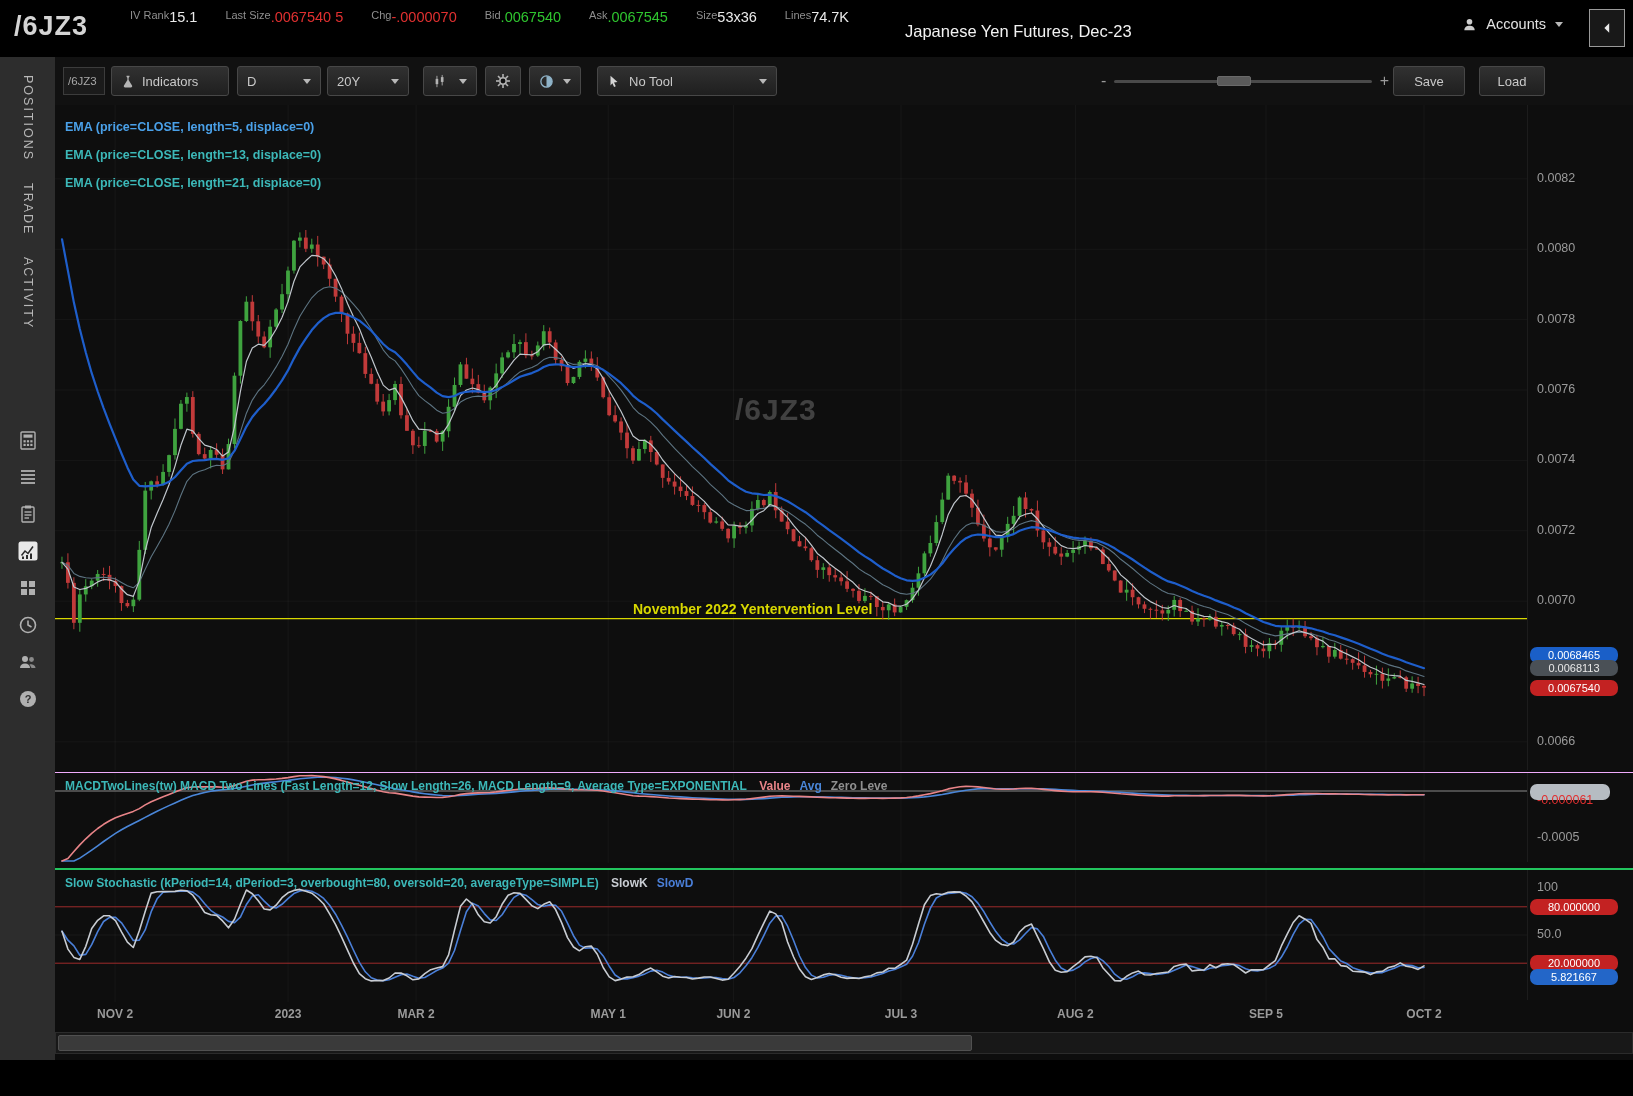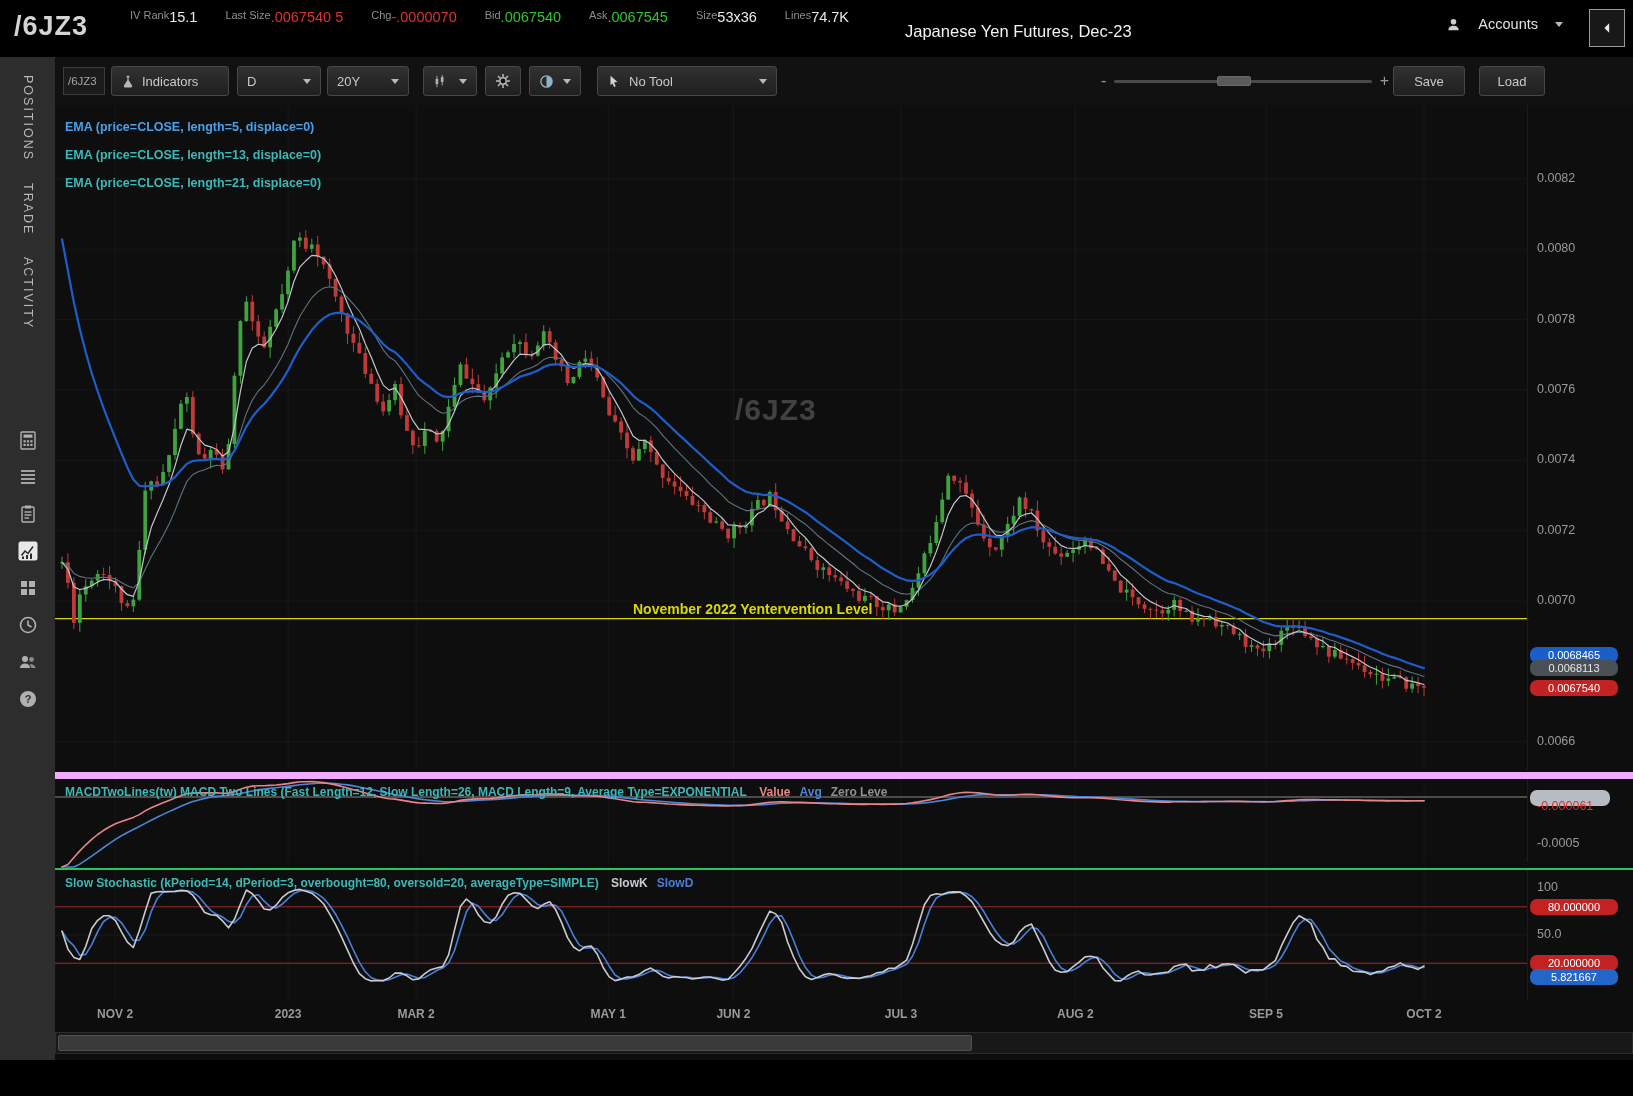--- a/index.html
+++ b/index.html
@@ -8,21 +8,21 @@
 
   
   .header{position:absolute;top:0;left:0;width:100%;height:57px;background:#000}
   .hsym{position:absolute;left:14px;top:11px;font-size:27px;font-weight:bold;color:#d4d4d4;letter-spacing:1px}
   .stats{position:absolute;left:130px;top:5px;display:flex}
   .stat{display:flex;flex-direction:row;align-items:center;margin-right:28px;min-width:58px}
   .stat .lbl{font-size:11px;color:#8f8f8f;height:17px;line-height:17px;white-space:nowrap}
   .stat .val{font-size:14.5px;margin-top:4px;white-space:nowrap}
   .val.white{color:#eaeaea}.val.red{color:#e03030}.val.green{color:#2fc52f}
   .htitle{position:absolute;left:905px;top:22px;font-size:16.5px;color:#f2f2f2;white-space:nowrap}
-  .accounts{position:absolute;right:70px;top:16px;display:flex;align-items:center;color:#e2e2e2;font-size:14.5px;gap:17px;cursor:default}
+  .accounts{position:absolute;right:70px;top:16px;display:flex;align-items:center;color:#e2e2e2;font-size:14.5px;gap:9px;cursor:default}
   .collapse{position:absolute;right:8px;top:9px;width:36px;height:38px;background:#181818;border:1px solid #9a9a9a;display:flex;align-items:center;justify-content:center}
   .caret{width:0;height:0;border-left:4px solid transparent;border-right:4px solid transparent;border-top:5px solid #b8b8b8;display:inline-block}
 
   
   .row{position:absolute;top:57px;left:0;width:1633px;height:1021px}
   .footer-strip{position:absolute;bottom:0;left:0;width:100%;height:18px;background:#000;z-index:9}
 
   
   .sidebar{position:absolute;left:0;top:0;width:55px;height:100%;background:#2d2d2d;z-index:8}
   .vtabs{position:absolute;top:4px;left:0;width:100%}
@@ -38,21 +38,21 @@
   .tbtn{position:absolute;top:9px;height:30px;background:linear-gradient(#313131,#1f1f1f);border:1px solid #474747;border-radius:3px;color:#c9c9c9;font-size:13px;display:flex;align-items:center;gap:7px;padding:0 9px;cursor:pointer;white-space:nowrap}
   .tbtn.between{justify-content:space-between}
   .syminput{position:absolute;top:10px;left:8px;width:42px;height:28px;background:#1b1b1b;border:1px solid #3c3c3c;color:#a8a8a8;font-size:11.5px;display:flex;align-items:center;padding:0 4px;overflow:hidden}
   .zoomwrap{position:absolute;left:1046px;top:9px;width:288px;height:30px;display:flex;align-items:center;gap:8px;color:#9a9a9a;font-size:16px}
   .ztrack{position:relative;flex:1;height:3px;background:#4a4a4a;border-radius:2px}
   .zthumb{position:absolute;left:40%;top:-4px;width:34px;height:10px;background:#5a5a5a;border:1px solid #6a6a6a;border-radius:2px;cursor:pointer}
 
   
   .pane{position:absolute;left:0;width:1578px;background:#0e0e0e}
   #price-pane{top:48px;height:665px}
-  #macd-pane{top:715px;height:90px;border-top:7px solid #f0abfc}
+  #macd-pane{top:715px;height:90px;border-top:1px solid #f0abfc}
   #stoch-pane{top:811px;height:132px;border-top:2px solid #22c55e}
   .axis{position:absolute;left:1472px;top:0;width:124px;height:100%;border-left:1px solid #1c1c1c}
   .tick{position:absolute;left:9px;font-size:12.5px;color:#9a9a9a;white-space:nowrap}
   .pill{position:absolute;left:2px;width:88px;height:16px;border-radius:7px;font-size:11px;line-height:16px;text-align:center;white-space:nowrap;overflow:hidden}
 
   .price-legend{position:absolute;top:8px;left:10px;z-index:5}
   .price-legend div{font-size:12.5px;font-weight:bold;height:28px;line-height:28px;white-space:nowrap}
   .ind-legend{position:absolute;top:6px;left:10px;font-size:12px;font-weight:bold;z-index:5;white-space:nowrap}
   .ind-legend span{margin-right:9px}
   .cyan{color:#3cb8b8}

